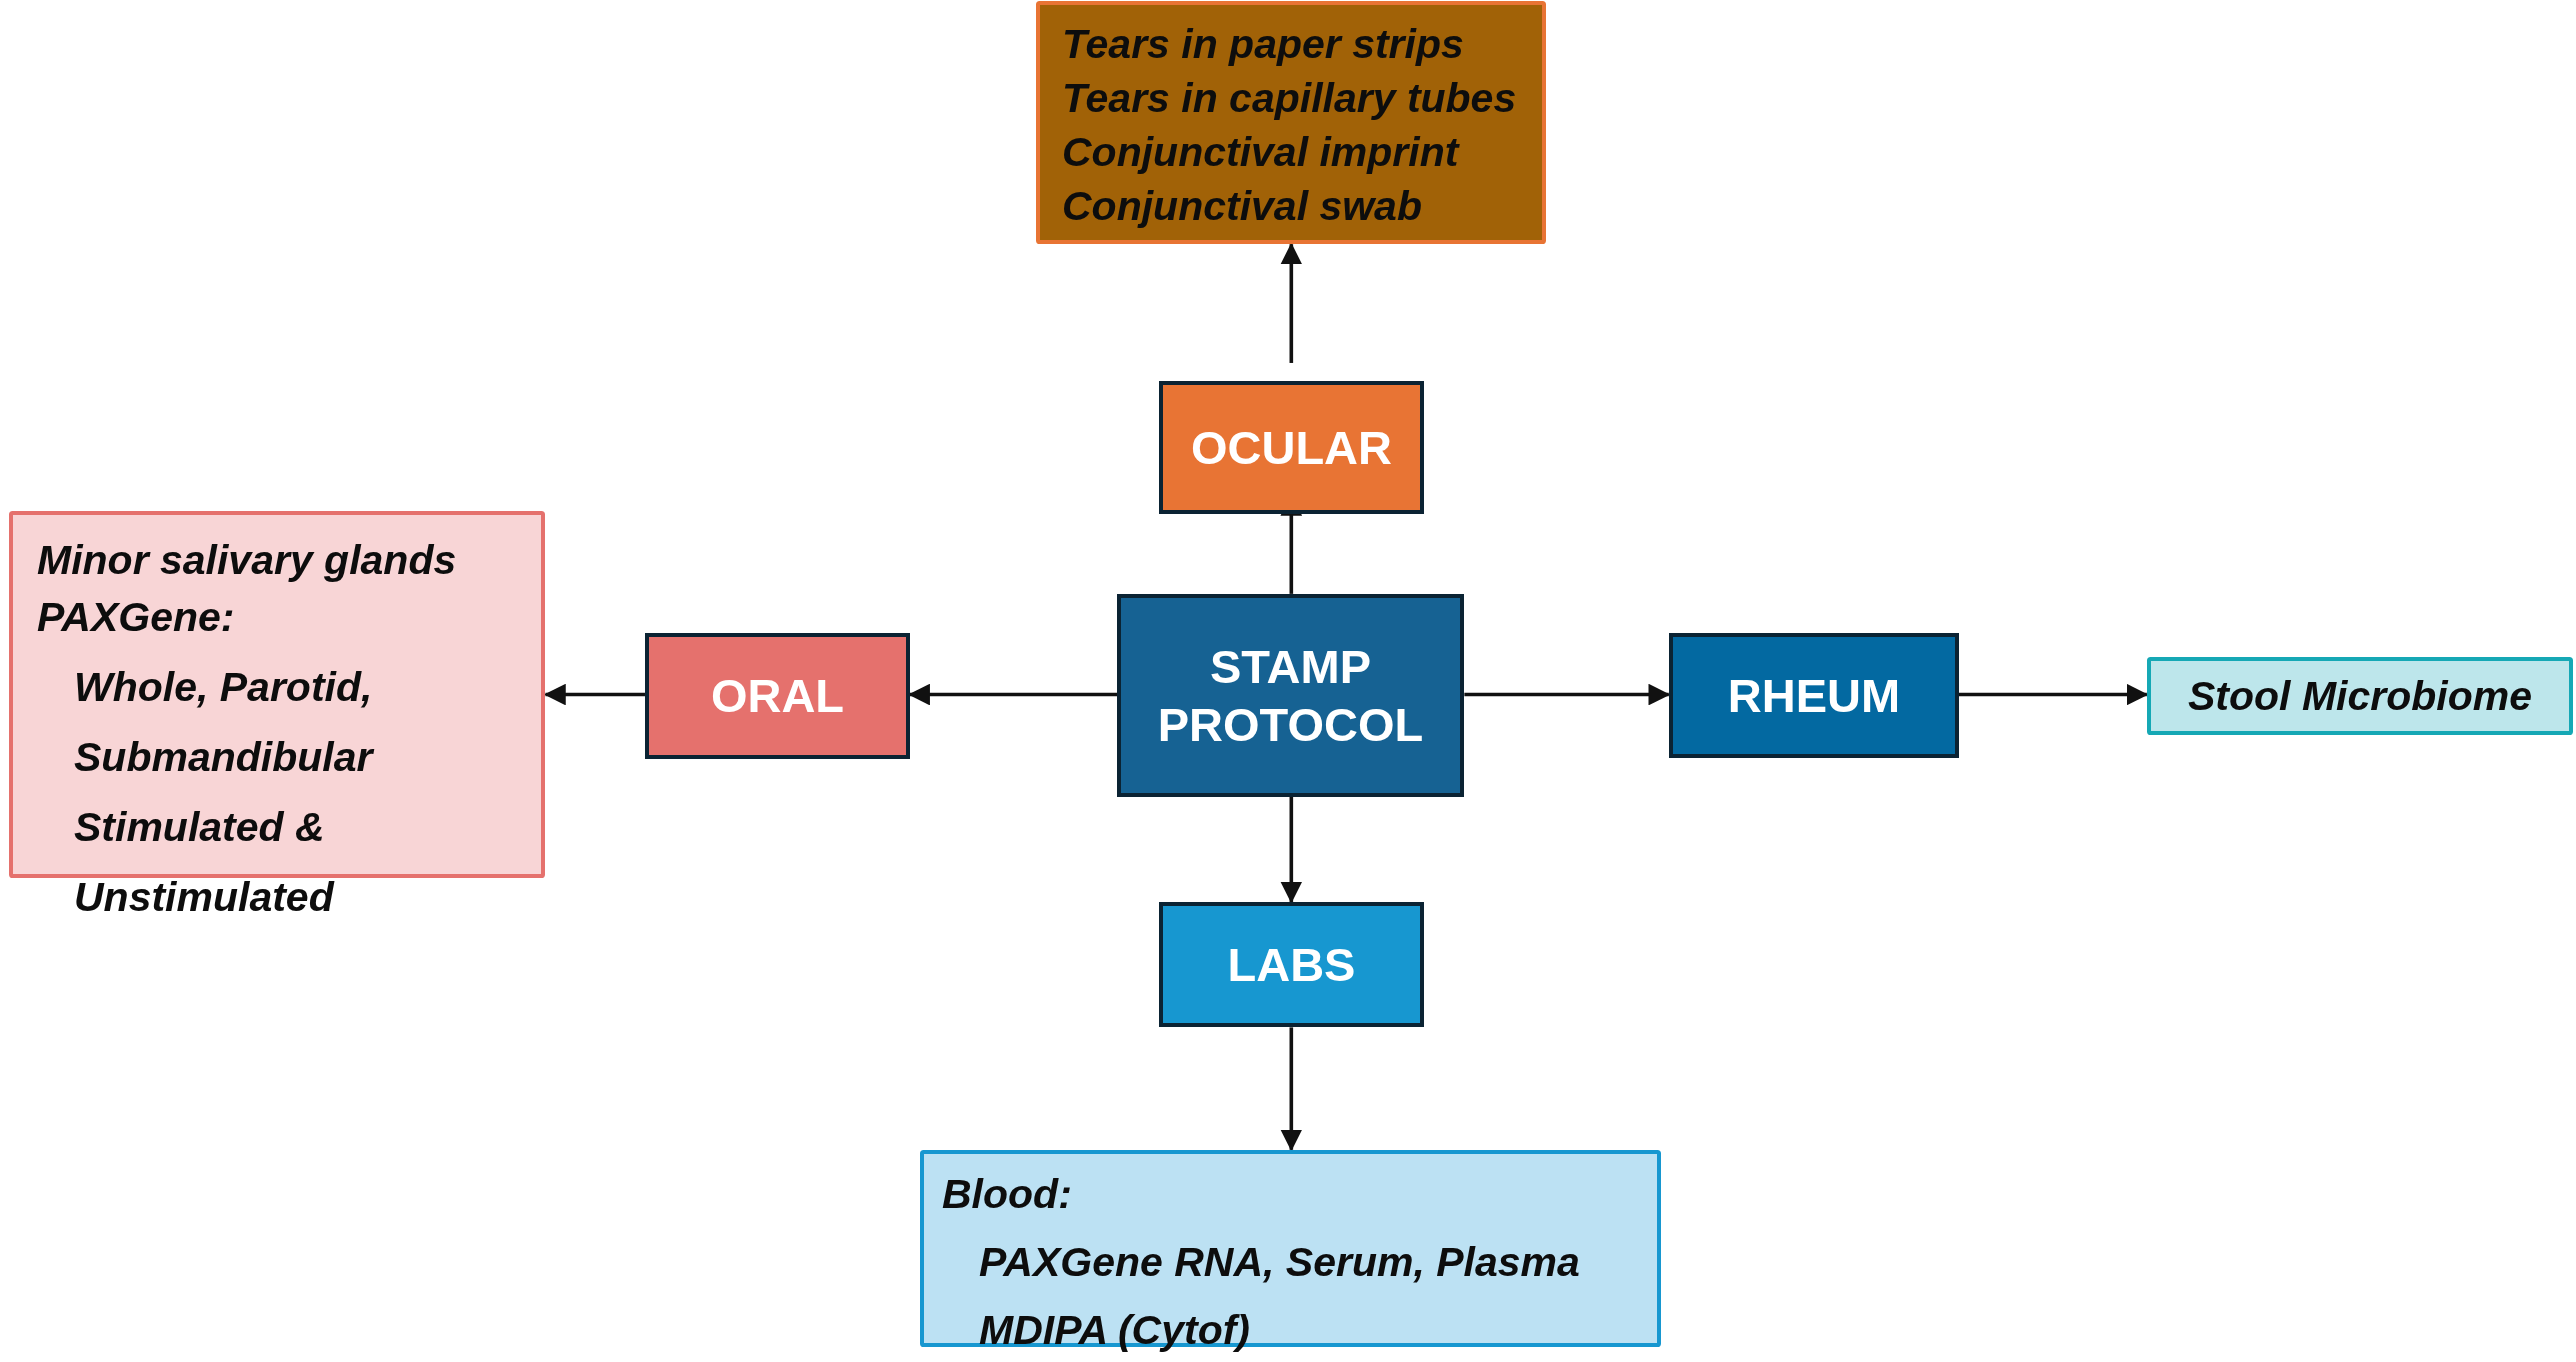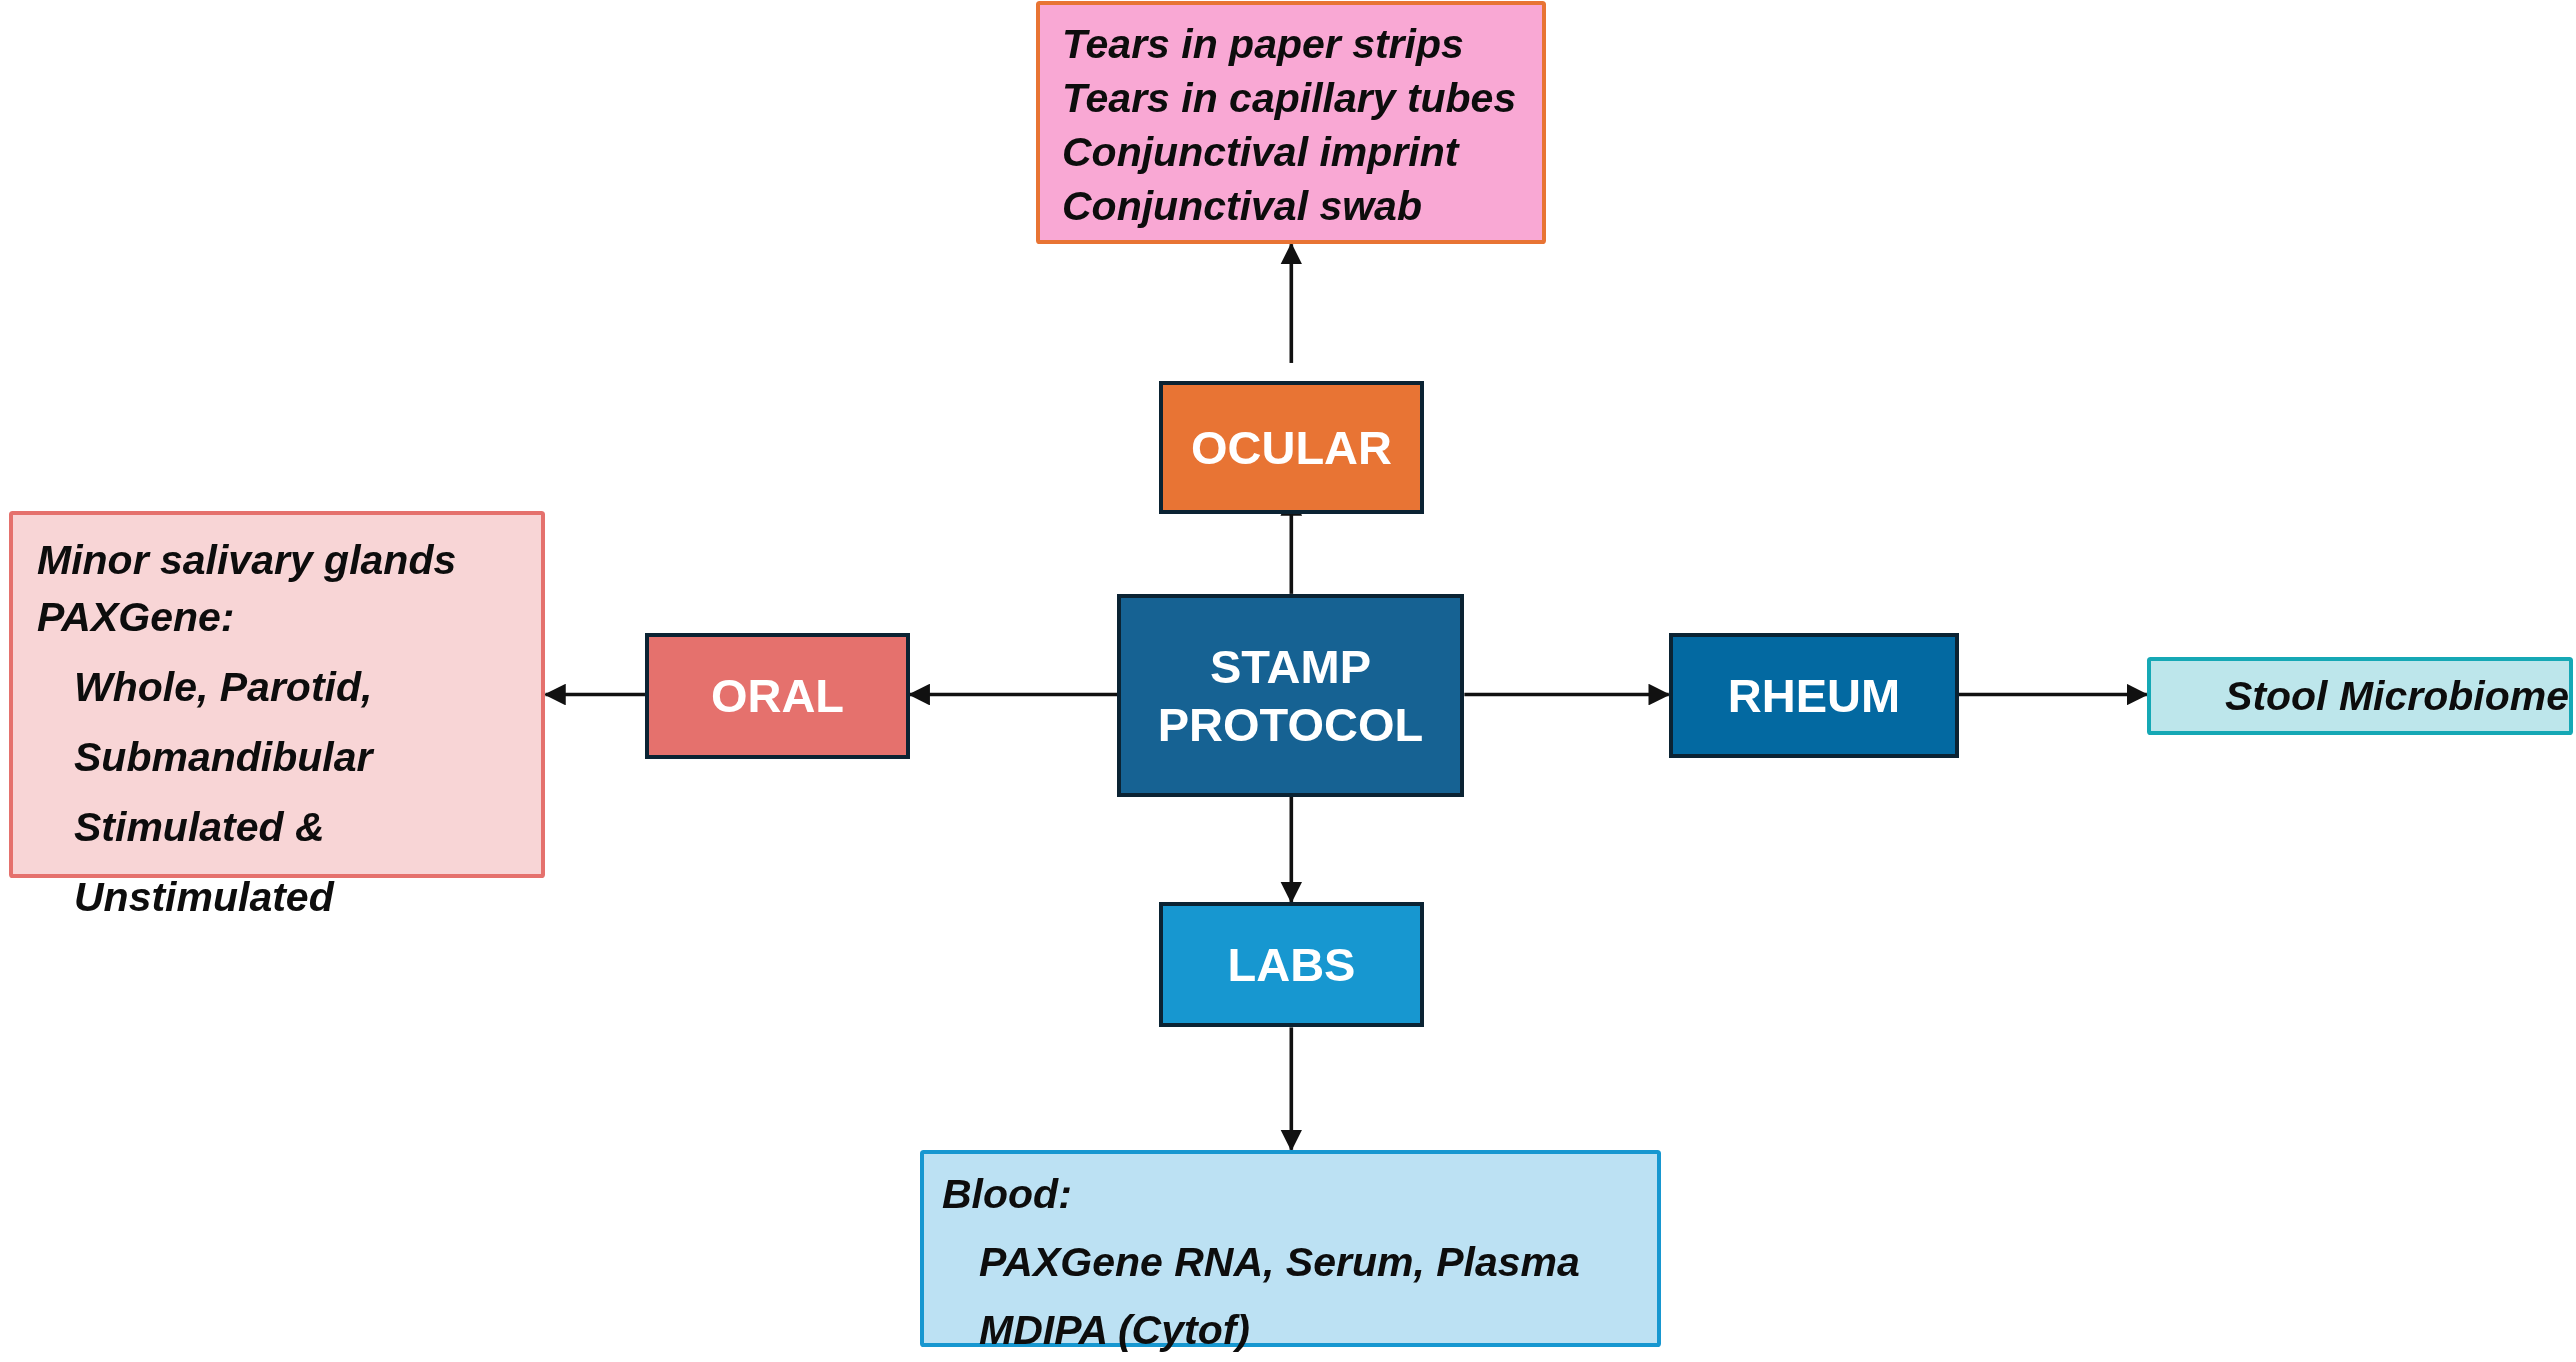--- a/index.html
+++ b/index.html
@@ -39,32 +39,32 @@
     .detail .indent { padding-left: 37px; margin-top: 13px; }
 
     #stamp  { left: 1117px; top: 594px;  width: 347px; height: 203px; background: #166293; }
     #ocular { left: 1159px; top: 363px;  width: 265px; height: 133px; background: #E87434; margin-top: 18px; }
     #oral   { left: 645px; top: 633px; width: 265px; height: 126px; background: #E5716D; }
     #rheum  { left: 1669px; top: 633px; width: 290px; height: 125px; background: #0369a1; }
     #labs   { left: 1159px; top: 902px; width: 265px; height: 125px; background: #1797D0; }
 
     #ocular-samples {
       left: 1036px; top: 1.2px; width: 510px; height: 243px;
-      background: #f9a8d4; border-color: #E87434;
+      background: #a16207; border-color: #E87434;
       padding: 12px 0 0 22px; line-height: 54px;
     }
     #oral-samples {
       left: 9px; top: 511px; width: 536px; height: 367px;
       background: #F8D5D6; border-color: #E5716D;
       padding: 17px 0 0 24px; line-height: 57px;
     }
     #stool-samples {
       left: 2147px; top: 657px; width: 426px; height: 78px;
       background: #BDE6EB; border-color: #15A8B5;
-      display: flex; align-items: center; justify-content: flex-end;
+      display: flex; align-items: center; justify-content: center;
     }
     #blood-samples {
       left: 920px; top: 1150px; width: 741px; height: 197px;
       background: #BCE1F3; border-color: #1797D0;
       padding: 13.3px 0 0 18px; line-height: 55px;
     }
   </style>
 </head>
 <body>
 

